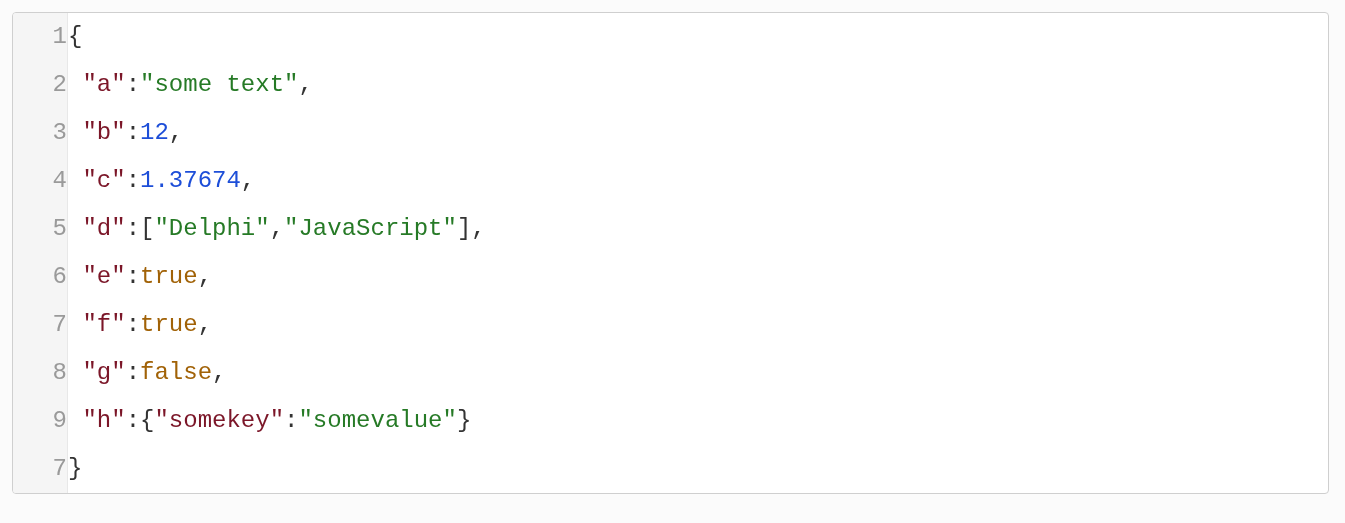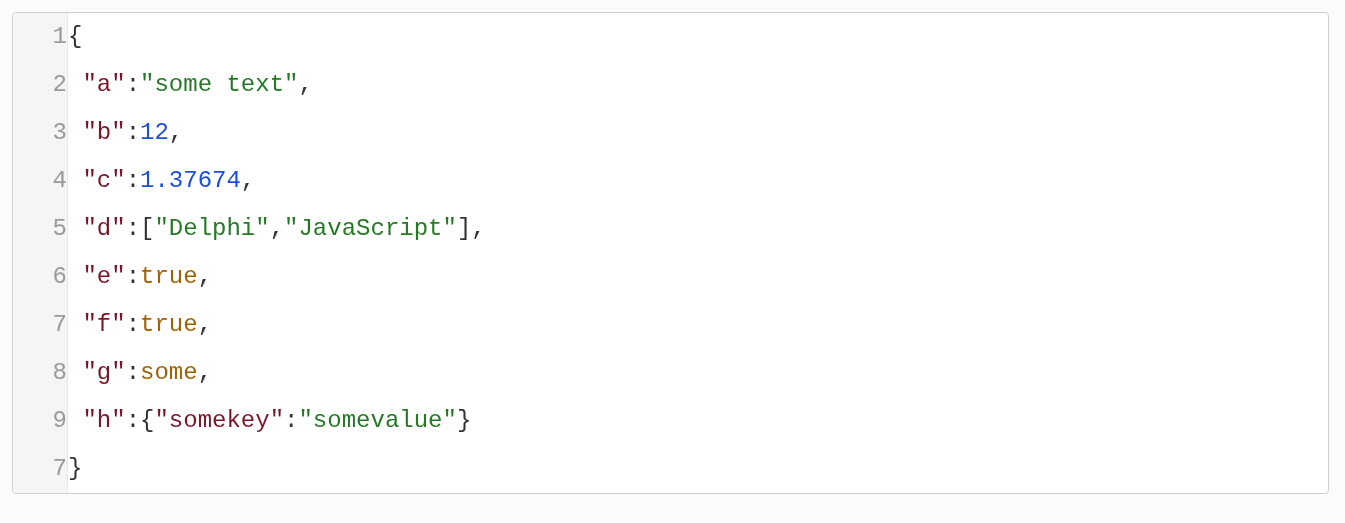--- a/index.html
+++ b/index.html
@@ -71,21 +71,21 @@
         <tr>
           <td class="gutter">6</td>
           <td class="src"><span class="tok-punct"> </span><span class="tok-key">"e"</span><span class="tok-punct">:</span><span class="tok-const">true</span><span class="tok-punct">,</span></td>
         </tr>
         <tr>
           <td class="gutter">7</td>
           <td class="src"><span class="tok-punct"> </span><span class="tok-key">"f"</span><span class="tok-punct">:</span><span class="tok-const">true</span><span class="tok-punct">,</span></td>
         </tr>
         <tr>
           <td class="gutter">8</td>
-          <td class="src"><span class="tok-punct"> </span><span class="tok-key">"g"</span><span class="tok-punct">:</span><span class="tok-const">some</span><span class="tok-punct">,</span></td>
+          <td class="src"><span class="tok-punct"> </span><span class="tok-key">"g"</span><span class="tok-punct">:</span><span class="tok-const">false</span><span class="tok-punct">,</span></td>
         </tr>
         <tr>
           <td class="gutter">9</td>
           <td class="src"><span class="tok-punct"> </span><span class="tok-key">"h"</span><span class="tok-punct">:</span><span class="tok-punct">{</span><span class="tok-key">"somekey"</span><span class="tok-punct">:</span><span class="tok-str">"somevalue"</span><span class="tok-punct">}</span></td>
         </tr>
         <tr>
           <td class="gutter">7</td>
           <td class="src"><span class="tok-punct">}</span></td>
         </tr>
       </tbody>

